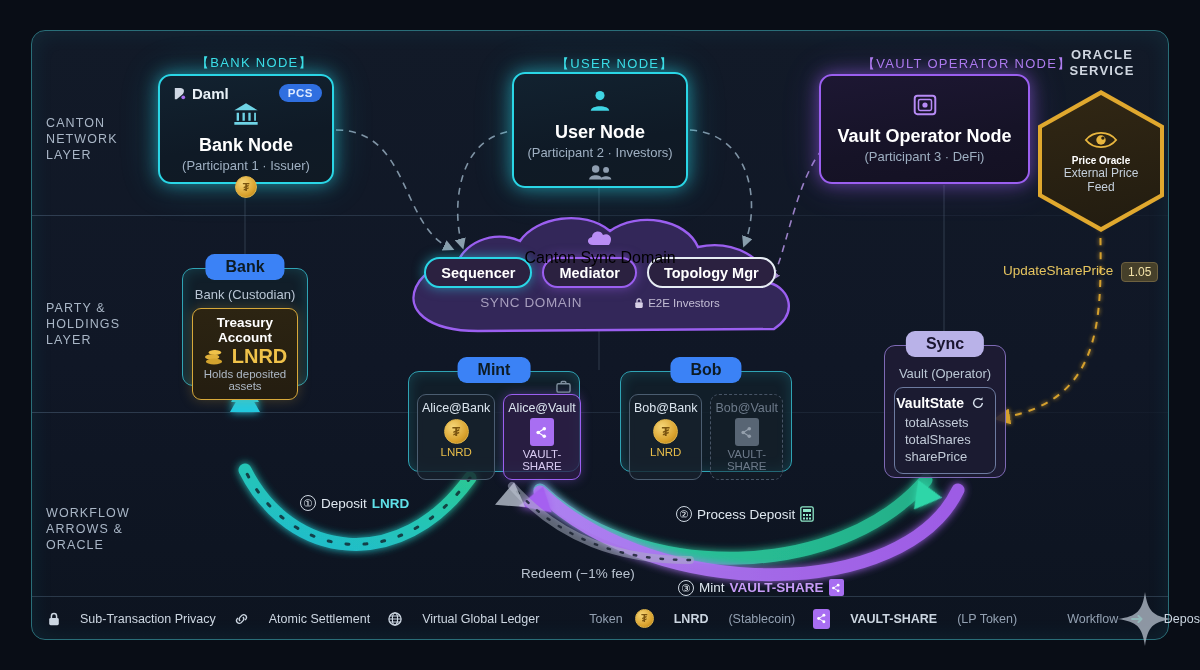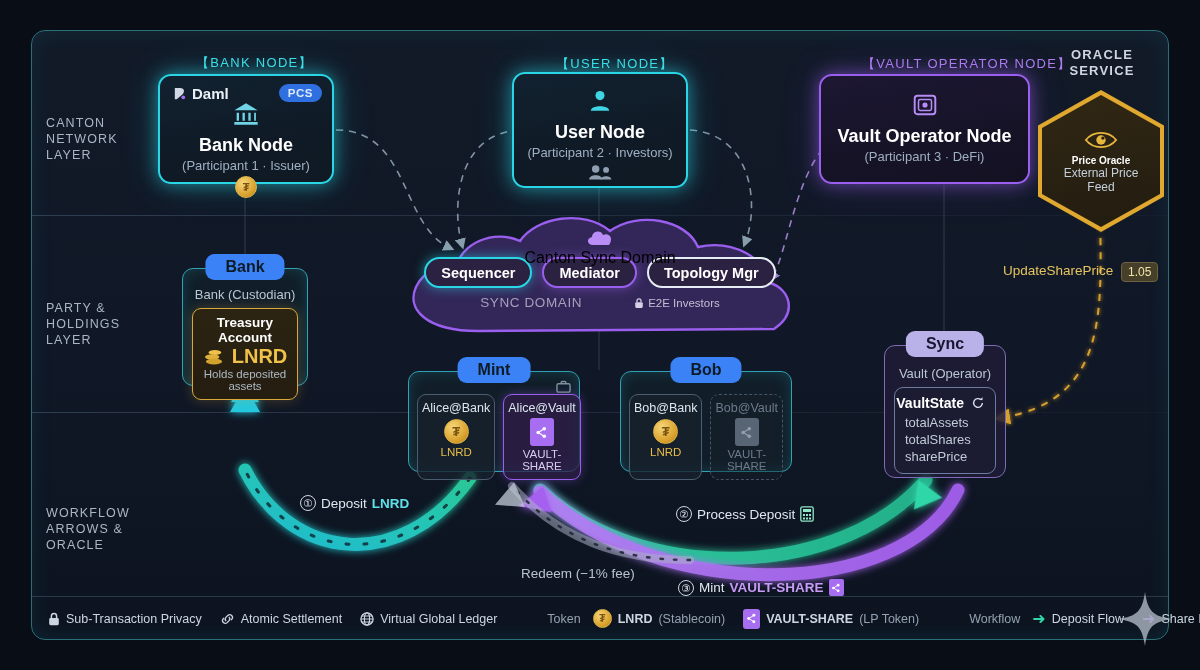--- a/index.html
+++ b/index.html
@@ -135,21 +135,21 @@
   .oraval { position:absolute; background:#46402a; color:#f2e2a8; font-size:12px;
             padding:2px 6px; border-radius:4px; border:1px solid #6d6140; }
 
   
   .legend {
     position:absolute; left:32px; bottom:30px; width:1136px; height:44px;
     border-top:1px solid rgba(120,150,180,.28);
     display:flex; align-items:center; padding:0 16px; gap:0;
     color:#ccd6e1; font-size:12.5px;
   }
-  .lg-item { display:flex; align-items:center; gap:6px; margin-right:18px; white-space:nowrap; }
+  .lg-item { display:flex; align-items:center; gap:20px; margin-right:18px; white-space:nowrap; }
   .lg-sep { width:1px; height:26px; background:rgba(120,150,180,.3); margin:0 16px; }
   .lg-mut { color:#93a1b2; }
   .arrowglyph { font-size:16px; line-height:1; }
   .sparkle { position:absolute; right:26px; bottom:22px; width:58px; height:58px; pointer-events:none; }
   svg { overflow:visible; }
 </style>
 </head>
 <body>
 
 <div id="stage">

